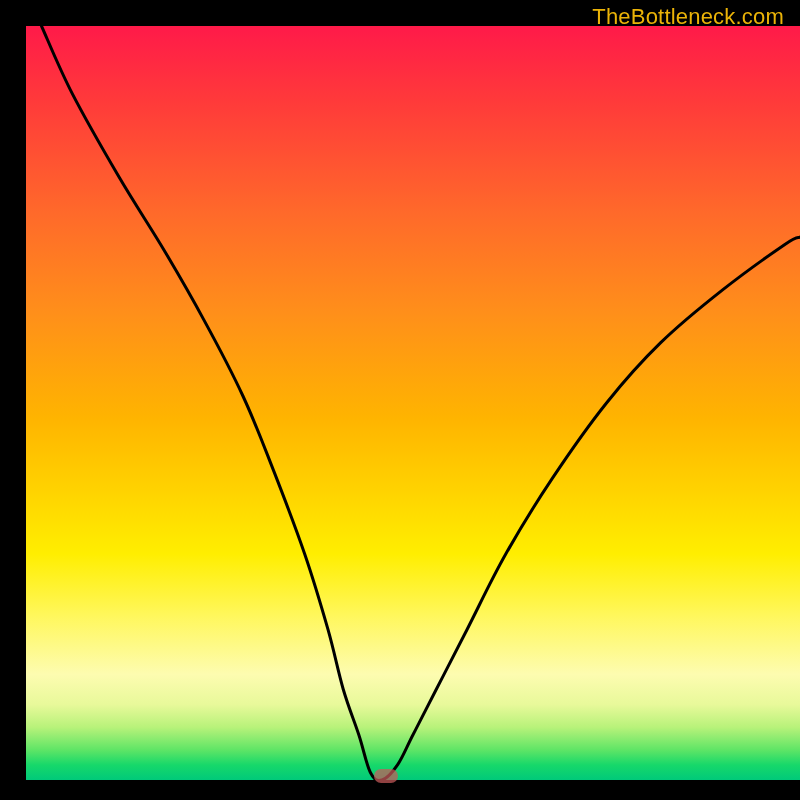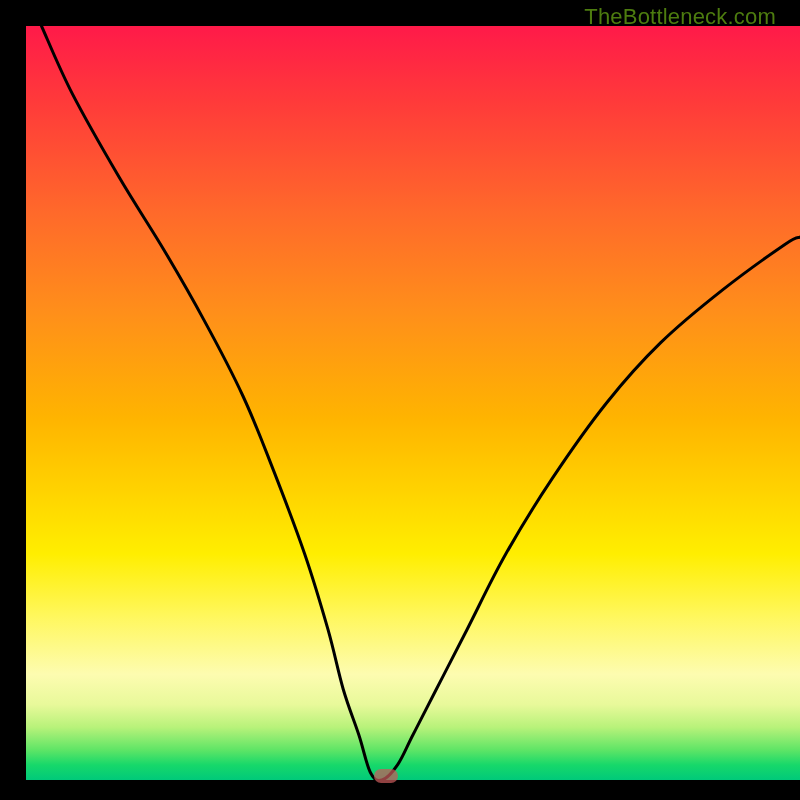--- a/index.html
+++ b/index.html
@@ -53,22 +53,22 @@
     position: absolute;
     width: 24px;
     height: 14px;
     border-radius: 8px;
     background: rgba(200, 90, 90, 0.72);
     transform: translate(-50%, -50%);
   }
   .watermark {
     position: absolute;
     top: 4px;
-    right: 24px;
-    color: #4d7c0f;
+    right: 16px;
+    color: #eab308;
     font-size: 22px;
     letter-spacing: 0.2px;
     font-weight: 500;
   }
 </style>
 </head>
 <body>
 
 <div class="frame">
   <div class="watermark">TheBottleneck.com</div>

